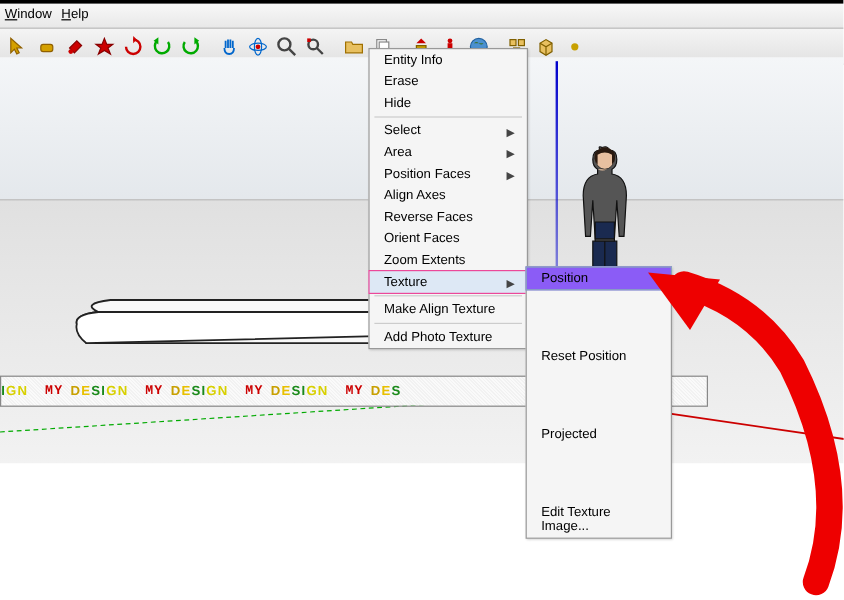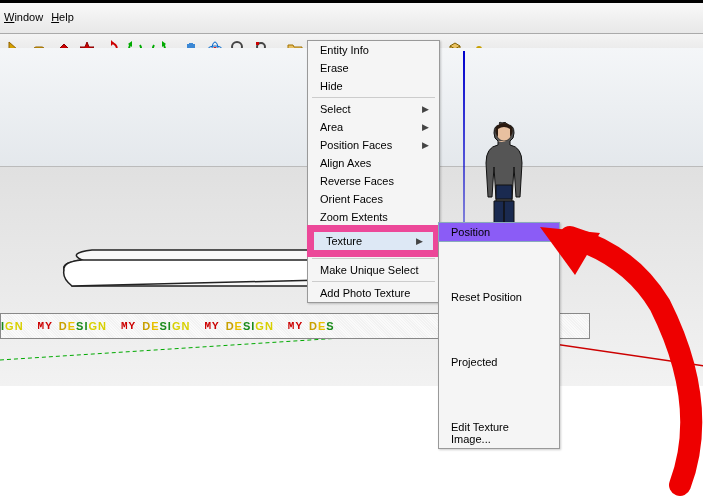--- a/index.html
+++ b/index.html
@@ -1,18 +1,18 @@
 <!DOCTYPE html>
 <html><head>
 <meta charset="utf-8">
 <style>
 * { margin: 0; padding: 0; box-sizing: border-box; font-family: Tahoma, Arial, sans-serif; font-size: 11px; }
 body { width: 703px; height: 500px; background: #fff; position: relative; overflow: hidden; }
 
-.menubar { height: 34px; background: linear-gradient(#fafafa, #e8e8e8); border-bottom: 1px solid #aaa; display: flex; align-items: center; padding-left: 4px; gap: 8px; }
+.menubar { height: 24px; background: linear-gradient(#fafafa, #e8e8e8); border-bottom: 1px solid #aaa; display: flex; align-items: center; padding-left: 4px; gap: 8px; }
 .menubar span { text-decoration: underline; text-decoration-color: transparent; }
 .menubar span::first-letter { text-decoration: underline; }
 
 .toolbar { height: 30px; background: linear-gradient(#f4f4f4, #e2e2e2); border-bottom: 1px solid #999; display: flex; align-items: center; padding: 2px 4px; gap: 2px; }
 .toolbar .sep { width: 6px; }
 .tool { width: 22px; height: 22px; display: flex; align-items: center; justify-content: center; border: 1px solid transparent; border-radius: 2px; }
 .tool svg { width: 18px; height: 18px; }
 
 .canvas { position: absolute; top: 48px; left: 0; width: 703px; height: 452px; background: #fff; }
 .horizon { position: absolute; top: 118px; left: 0; width: 703px; height: 1px; background: #bbb; }
@@ -34,22 +34,22 @@
 .banner .e { color: #e8c000; }
 .banner .s { color: #1a8a1a; }
 .banner .i { color: #1a8a1a; }
 .banner .g { color: #d8d000; }
 .banner .n { color: #d8d000; }
 
 .figure { position: absolute; top: 69px; left: 476px; width: 56px; height: 152px; }
 .figure svg { width: 100%; height: 100%; }
 
 .context-menu { position: absolute; top: 40px; left: 307px; width: 133px; background: #f5f5f5; border: 1px solid #999; box-shadow: 1px 1px 2px rgba(0,0,0,0.2); }
-.context-menu .item { padding: 3px 10px 3px 12px; display: flex; justify-content: space-between; align-items: center; }
-.context-menu .item.hl { background: #dde8f5; border: 7px solid #ec4899; margin: -1px; }
+.context-menu .item { padding: 3px 10px 3px 12px; display: flex; justify-content: space-between; align-items: flex-end; }
+.context-menu .item.hl { background: #dde8f5; border: 1px solid #ec4899; margin: -1px; }
 .context-menu .sepline { height: 1px; background: #ccc; margin: 2px 4px; }
 .context-menu .arrow { font-size: 9px; color: #444; }
 
 .submenu { position: absolute; top: 222px; left: 438px; width: 122px; background: #f5f5f5; border: 1px solid #999; box-shadow: 1px 1px 2px rgba(0,0,0,0.2); }
 .submenu .item { padding: 3px 10px 3px 12px; margin-top: 47px; }
 .submenu .item.hl { background: #8b5cf6; border: 1px solid #8ab; margin: -1px; }
 
 .big-arrow { position: absolute; top: 225px; left: 520px; pointer-events: none; }
 
 .black-border { position: absolute; top: 0; left: 0; width: 703px; height: 3px; background: #000; }
@@ -294,21 +294,21 @@
     </div>
   <div class="item">
       <span>Zoom Extents</span>
     </div>
   <div class="item hl">
       <span>Texture</span>
       <span class="arrow">▶</span>
     </div>
   <div class="sepline"></div>
   <div class="item">
-      <span>Make Unique Select</span>
+      <span>Make Align Texture</span>
     </div>
   <div class="sepline"></div>
   <div class="item">
       <span>Add Photo Texture</span>
     </div>
 </div>
 
 <div class="submenu">
   <div class="item hl"><span>Position</span></div>
   <div class="item"><span>Reset Position</span></div>

